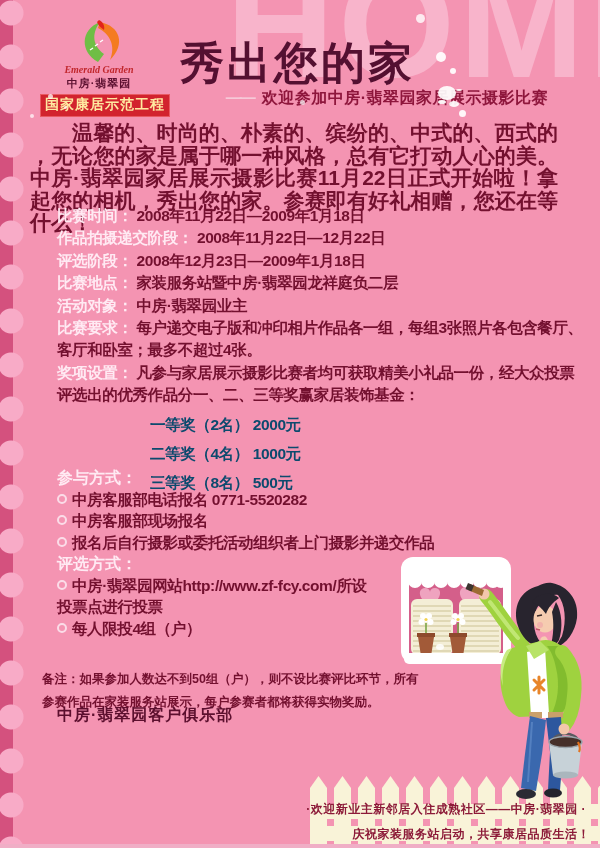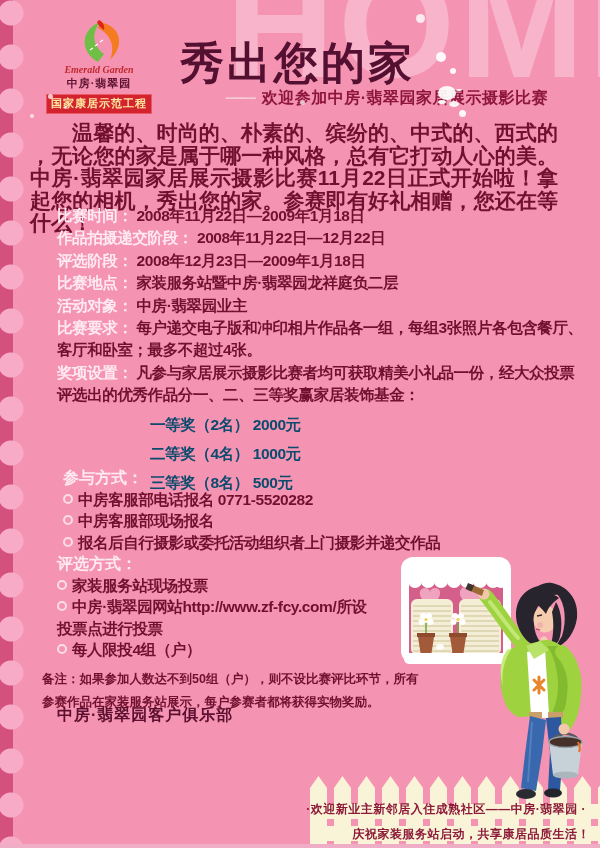--- a/index.html
+++ b/index.html
@@ -18,40 +18,40 @@
   .left-scallops{
     position:absolute;left:0;top:0;width:26px;height:848px;z-index:3;
     background-image:radial-gradient(circle at 11px 13px,#f8abc7 12px,rgba(0,0,0,0) 13px);
     background-size:26px 44px;background-repeat:repeat-y;
   }
   
   .logo{position:absolute;left:40px;top:20px;width:118px;text-align:center;z-index:4;}
   .logo-script{font-family:"Liberation Serif","DejaVu Serif",serif;font-style:italic;
     color:#c1272d;font-size:10px;font-weight:bold;margin-top:-2px;white-space:nowrap;}
   .logo-name{color:#5c1030;font-weight:bold;font-size:11px;letter-spacing:1px;margin-top:1px;white-space:nowrap;}
-  .logo-banner{display:inline-block;background:#d2232e;color:#ffe9a0;font-size:11px;font-weight:bold;
+  .logo-banner{display:inline-block;background:#d2232e;color:#ffe9a0;font-size:14px;font-weight:bold;
     padding:1px 4px 2px;margin-top:3px;letter-spacing:1px;border:1px solid #e85a63;white-space:nowrap;}
   
   .title{position:absolute;left:180px;top:34px;font-size:44px;font-weight:900;color:#541031;
     letter-spacing:3px;z-index:4;white-space:nowrap;}
   .subtitle{position:absolute;left:180px;top:88px;width:368px;text-align:right;font-size:16px;
     font-weight:bold;z-index:4;white-space:nowrap;}
   .subtitle-dash{color:#f6c9d8;letter-spacing:-2px;margin-right:8px;}
   .subtitle-text{color:#8e163c;letter-spacing:0.5px;}
   
   .intro{position:absolute;left:30px;top:122px;width:528px;font-size:21px;font-weight:bold;
     color:#73102f;line-height:22.5px;text-indent:2em;text-align:justify;letter-spacing:0;z-index:4;}
   
   .details{position:absolute;left:57px;top:205px;z-index:4;}
   .dline{height:22.4px;line-height:22.4px;font-size:15.5px;font-weight:bold;white-space:nowrap;letter-spacing:-0.4px;}
   .lbl{color:#ffeaf3;margin-right:4px;}
   .val{color:#73102f;}
   .prize{margin-left:93px;color:#0c4a6e;margin-top:7px;}
   
-  .participation{position:absolute;left:63px;top:467px;z-index:4;}
+  .participation{position:absolute;left:57px;top:467px;z-index:4;}
   .voting{position:absolute;left:57px;top:553px;z-index:4;}
   .sec-label{height:21.5px;line-height:21.5px;font-size:16px;font-weight:bold;color:#ffeaf3;white-space:nowrap;}
   .bline{height:21.5px;line-height:21.5px;font-size:15.5px;font-weight:bold;color:#73102f;
     white-space:nowrap;letter-spacing:-0.4px;}
   .ring{display:inline-block;width:6px;height:6px;border:2px solid #fbdce8;border-radius:50%;
     margin-right:5px;vertical-align:1px;}
   .cont{padding-left:0;}
   
   .note{position:absolute;left:42px;top:668px;z-index:4;}
   .nline{height:22.5px;line-height:22.5px;font-size:12.5px;font-weight:bold;color:#73102f;white-space:nowrap;letter-spacing:0;}
@@ -139,21 +139,20 @@
 
   <div class="participation">
     <div class="sec-label">参与方式：</div>
     <div class="bline"><span class="ring"></span><span>中房客服部电话报名  0771-5520282</span></div>
     <div class="bline"><span class="ring"></span><span>中房客服部现场报名</span></div>
     <div class="bline"><span class="ring"></span><span>报名后自行摄影或委托活动组织者上门摄影并递交作品</span></div>
   </div>
 
   <div class="voting">
     <div class="sec-label">评选方式：</div>
-    <div class="bline"><span class="ring"></span><span>家装服务站现场投票</span></div>
     <div class="bline"><span class="ring"></span><span>中房·翡翠园网站http://www.zf-fcy.com/所设</span></div>
     <div class="bline cont"><span>投票点进行投票</span></div>
     <div class="bline"><span class="ring"></span><span>每人限投4组（户）</span></div>
   </div>
 
   <div class="note">
     <div class="nline">备注：如果参加人数达不到50组（户），则不设比赛评比环节，所有</div>
     <div class="nline">参赛作品在家装服务站展示，每户参赛者都将获得实物奖励。</div>
   </div>
 

